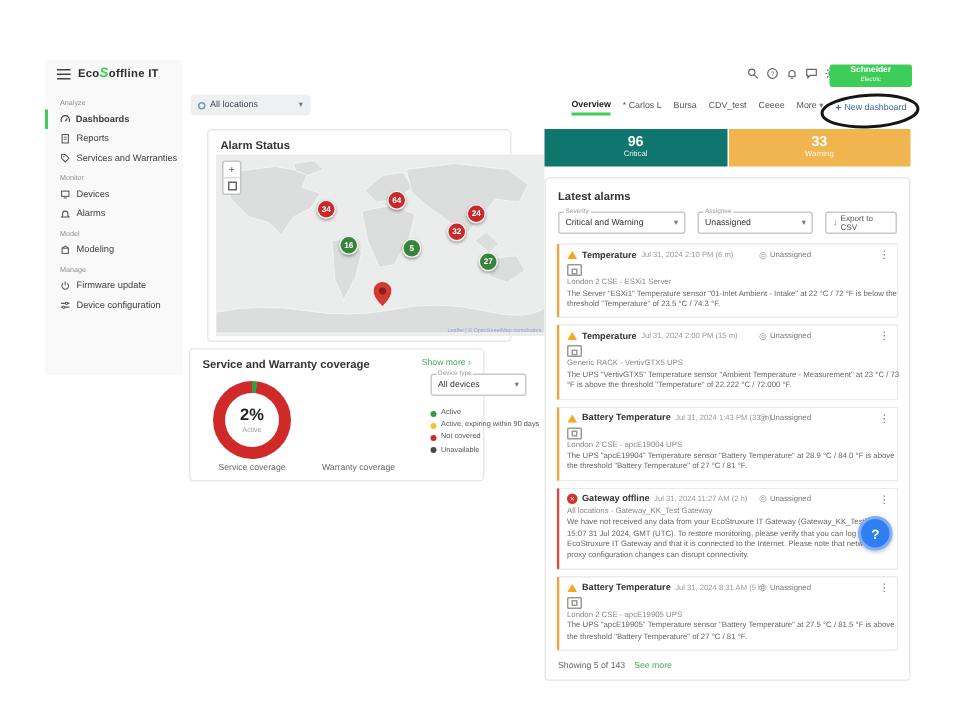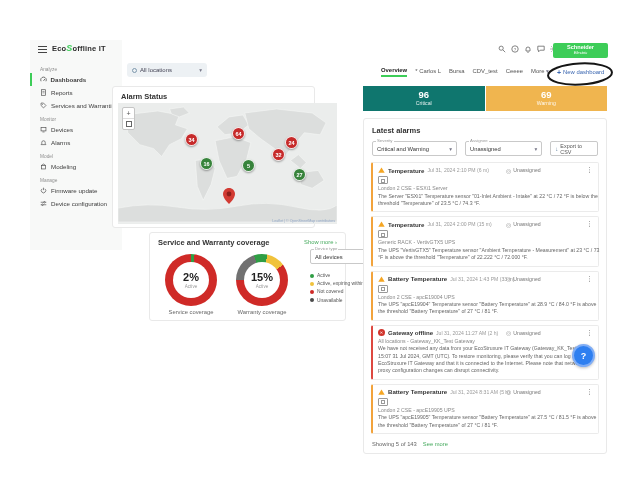--- a/index.html
+++ b/index.html
@@ -239,21 +239,21 @@
     <span>Device configuration</span>
   </div>
 </div>
 
 <div class="locpill">
   <span class="locdot"></span>
   <span>All locations</span>
   <span class="caret">▾</span>
 </div>
 
-<div class="card" style="left:112px;top:86px;width:203px;height:142px;">
+<div class="card" style="left:138px;top:86px;width:203px;height:142px;">
   <div class="ctitle" style="position:absolute;left:8px;top:5px;">Alarm Status</div>
   <div class="map">
     <svg width="219" height="121" viewBox="0 0 221 118">
       <g fill="#dcdedd" stroke="#f5f6f5" stroke-width="0.6">
         <path d="M6,10 L40,6 L62,10 L58,20 L70,24 L64,34 L52,40 L44,52 L36,44 L22,40 L10,28 Z"></path>
         <path d="M52,4 L66,2 L72,8 L62,12 L54,9 Z"></path>
         <path d="M78,56 L92,54 L98,64 L94,80 L86,96 L80,82 Z"></path>
         <path d="M100,22 L112,12 L126,10 L132,20 L122,28 L108,30 Z"></path>
         <path d="M98,36 L118,32 L134,38 L130,54 L120,72 L110,74 L102,56 Z"></path>
         <path d="M128,8 L160,4 L196,8 L210,18 L204,30 L188,28 L178,40 L168,52 L158,44 L144,34 L132,24 Z"></path>
@@ -276,38 +276,32 @@
     <div class="marker m-green" style="left:124px;top:56px;">5</div>
     <div class="marker m-green" style="left:175px;top:65px;">27</div>
     <svg style="position:absolute;left:105px;top:85px;" width="12" height="16" viewBox="0 0 12 16">
       <path d="M6,0 C2.7,0 0,2.7 0,6 C0,10.5 6,16 6,16 C6,16 12,10.5 12,6 C12,2.7 9.3,0 6,0 Z" fill="#d23b33"></path>
       <circle cx="6" cy="6" r="2.4" fill="#8c1f1a"></circle>
     </svg>
     <div class="attrib">Leaflet | © OpenStreetMap contributors</div>
   </div>
 </div>
 
-<div class="card" style="left:126px;top:232px;width:197px;height:89px;margin-left:23px;">
+<div class="card" style="left:126px;top:232px;width:197px;height:89px;">
   <div class="ctitle" style="position:absolute;left:8px;top:5px;">Service and Warranty coverage</div>
   <div class="showmore"><span>Show more</span> <span>›</span></div>
 
   <div class="donut donut1" style="left:15px;top:21px;">
     <div class="ctr">
         <span class="dpct">2%</span>
         <span class="dsub">Active</span>
       </div>
   </div>
   <div class="dlabel" style="left:5px;top:76px;">Service coverage</div>
 
-  <div class="donut donut2" style="left:86px;top:21px;">
-    <div class="ctr">
-        <span class="dpct">15%</span>
-        <span class="dsub">Active</span>
-      </div>
-  </div>
   <div class="dlabel" style="left:76px;top:76px;">Warranty coverage</div>
 
   <div class="sel" style="position:absolute;left:160px;top:16px;width:64px;">
     <span class="flabel">Device type</span>
     <span>All devices</span>
     <span class="caret">▾</span>
   </div>
   <div class="legend">
     <div class="lrow">
         <span class="ldot ld0"></span>
@@ -343,21 +337,21 @@
 <svg class="annot" width="70" height="28">
   <ellipse cx="35" cy="14" rx="32" ry="10.5" fill="none" stroke="#151515" stroke-width="2" transform="rotate(-3 35 14)"></ellipse>
 </svg>
 
 <div class="summary">
   <div class="sumbox sum-crit">
     <span class="sumnum">96</span>
     <span class="sumlab">Critical</span>
   </div>
   <div class="sumbox sum-warn">
-    <span class="sumnum">69</span>
+    <span class="sumnum">33</span>
     <span class="sumlab">Warning</span>
   </div>
 </div>
 
 <div class="lacard">
   <div class="ctitle">Latest alarms</div>
   <div class="filters">
     <div class="sel sev">
       <span class="flabel">Severity</span>
       <span>Critical and Warning</span>

